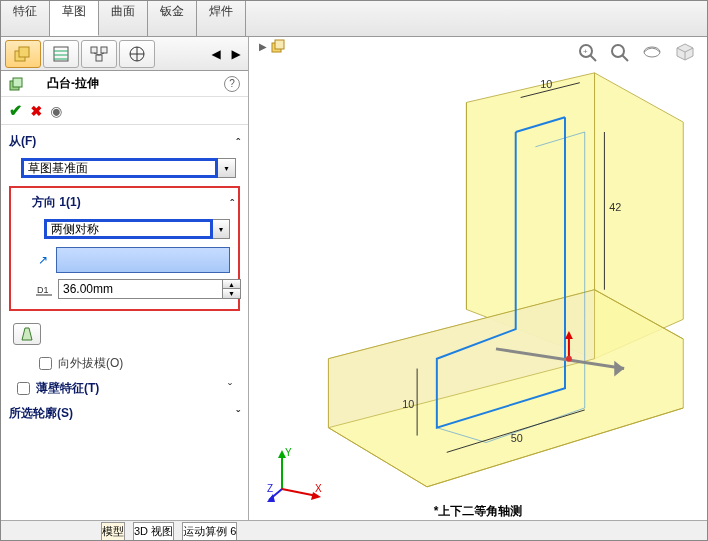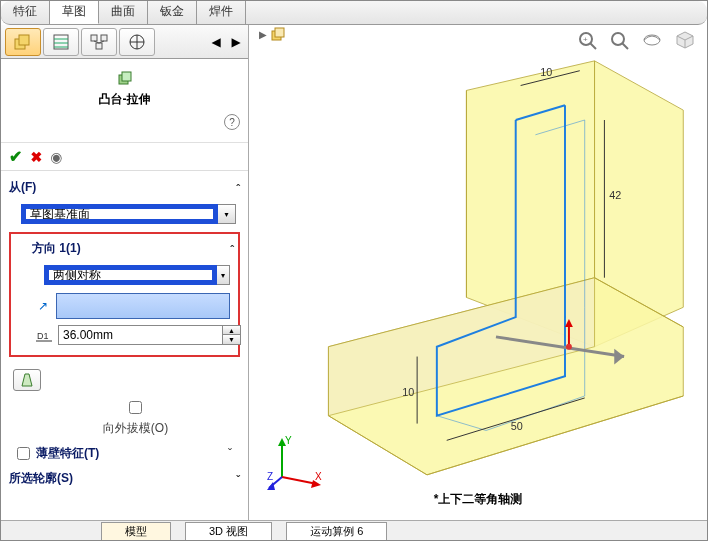--- a/index.html
+++ b/index.html
@@ -1,50 +1,50 @@
 <!DOCTYPE html>
 <html><head>
 <meta charset="utf-8">
 <style>
   * { box-sizing: border-box; margin: 0; padding: 0; font-family: "Microsoft YaHei", sans-serif; }
   body { width: 708px; height: 541px; background: #fff; font-size: 12px; position: relative; overflow: hidden; border: 1px solid #888; }
 
   
-  .top-tabs { display: flex; height: 24px; background: linear-gradient(#f5f5f5,#e5e5e5); border-bottom: 1px solid #999; border-radius: 9px; }
+  .top-tabs { display: flex; height: 36px; background: linear-gradient(#f5f5f5,#e5e5e5); border-bottom: 1px solid #999; }
   .top-tab { padding: 2px 12px; border-right: 1px solid #999; color: #333; cursor: default; }
   .top-tab.active { background: #fff; border-bottom: 1px solid #fff; }
 
   .main { display: flex; height: calc(100% - 40px); }
 
   
   .left { width: 248px; border-right: 1px solid #aaa; background: #fff; display: flex; flex-direction: column; }
 
   .mgr-tabs { display: flex; height: 34px; background: linear-gradient(#fafafa,#e9e9e9); border-bottom: 1px solid #999; align-items: center; padding: 2px 4px; gap: 2px; }
   .mgr-tab { width: 36px; height: 28px; border: 1px solid #aaa; border-radius: 3px; display:flex; align-items:center; justify-content:center; background: linear-gradient(#fff,#eee); }
   .mgr-tab.active { background: linear-gradient(#ffe9b7,#ffd27a); border-color: #c98f2b; }
   .mgr-tab svg { display:block; }
   .mgr-spacer { flex:1; }
   .mgr-end { display:flex; gap:4px; align-items:center; }
   .tiny-icon { width:16px; height:16px; display:inline-flex; align-items:center; justify-content:center; }
 
-  .feat-row { display:flex; align-items:center; gap:6px; padding: 12px 8px; border-bottom: 1px solid #e0e0e0; flex-direction: column; }
+  .feat-row { display:flex; align-items:center; gap:24px; padding: 4px 8px; border-bottom: 1px solid #e0e0e0; }
   .help-icon { margin-left:auto; width:16px; height:16px; border:1px solid #888; border-radius:50%; font-size:10px; display:flex; align-items:center; justify-content:center; color:#555; }
 
   .confirm-row { display:flex; align-items:center; gap:8px; padding: 4px 8px; border-bottom:1px solid #ddd; }
   .check { color:#0a8a0a; font-size:16px; font-weight:bold; }
   .x { color:#d00; font-size:14px; font-weight:bold; }
   .eye { font-size:14px; color:#666; }
 
   .panel-body { padding: 4px 6px; flex:1; overflow:hidden; }
 
   .group-hdr { display:flex; align-items:center; padding:4px 2px; color:#0a1b64; font-weight:bold; }
   .group-hdr .car { margin-left:auto; color:#333; font-size:11px; }
 
   .combo { display:flex; margin: 4px 6px 8px 14px; }
-  .combo input { flex:1; height:20px; border:5px solid #1d4ed8; padding:0 4px; font-size:12px; }
+  .combo input { flex:1; height:20px; border:3px solid #1d4ed8; padding:0 4px; font-size:12px; }
   .combo .btn { width:18px; height:20px; border:1px solid #888; border-left:none; background:linear-gradient(#fff,#ddd); font-size:8px; display:flex; align-items:center; justify-content:center; }
 
   .red-box { border: 2px solid #d33; margin: 2px 2px 6px 2px; padding: 2px 2px 4px 19px; }
 
   .sub-row { display:flex; align-items:center; gap:6px; margin: 6px 6px; }
   .arrow-icon { color:#0066cc; font-size:12px; width:14px; text-align:center; }
   .blue-box { flex:1; height:26px; border:1px solid #3a66b3; background: linear-gradient(#c6dcff,#a8c8f8); }
   .dim-icon { width:16px; height:16px; display:flex; align-items:center; justify-content:flex-start; }
   .dim-input { display:flex; flex:1; }
   .dim-input input { flex:1; height:20px; border:1px solid #888; padding:0 4px; font-size:12px; }
@@ -62,21 +62,21 @@
   .crumb { position:absolute; top:2px; left:10px; display:flex; align-items:center; gap:4px; font-size:12px; }
   .tri { color:#666; font-size:10px; }
   .top-icons { position:absolute; top:4px; right:10px; display:flex; gap:6px; }
   .top-icons .ti { width:26px; height:22px; display:flex; align-items:center; justify-content:center; }
   .triad { position:absolute; left:18px; bottom:32px; }
   .view-label { position:absolute; left:50%; transform:translateX(-50%); bottom:16px; font-size:12px;font-weight:bold; }
   .model3d { position:absolute; left:40px; right:4px; top:26px; bottom:28px; }
 
   
   .bottom-tabs { position:absolute; bottom:0; left:0; right:0; height:20px; display:flex; align-items:flex-end; padding-left:100px; border-top:1px solid #aaa; background:#f0f0f0; }
-  .btm-tab { padding: 1px 23px; border:1px solid #999; border-bottom:none; margin-right:14px; background:#fff; font-size:11px; }
+  .btm-tab { padding: 1px 0; border:1px solid #999; border-bottom:none; margin-right:8px; background:#fff; font-size:11px; }
   .btm-tab.active { background:#fff7e0; }
 
   .cube-ico { width:14px; height:14px; }
 </style>
 </head>
 <body>
 
 <div class="top-tabs">
   <div class="top-tab">特征</div>
   <div class="top-tab active">草图</div>
@@ -185,21 +185,21 @@
         </div>
       </div>
 
       <div style="display:flex; align-items:center;">
         <div class="small-btn">
           <svg width="16" height="16">
               <polygon points="3,14 13,14 10,2 6,2" fill="#cde9c0" stroke="#3a7d2e"></polygon>
             </svg>
         </div>
       </div>
-      <div class="chk-row" style="padding-left:32px;flex-direction:column;">
+      <div class="chk-row" style="padding-left:32px;">
         <input type="checkbox" style="">
         <span>向外拔模(O)</span>
       </div>
 
       <div class="chk-row">
         <input type="checkbox" style="">
         <span style="color:#0a1b64; font-weight:bold">薄壁特征(T)</span>
         <span class="car" style="margin-left:auto">ˇ</span>
       </div>
 

